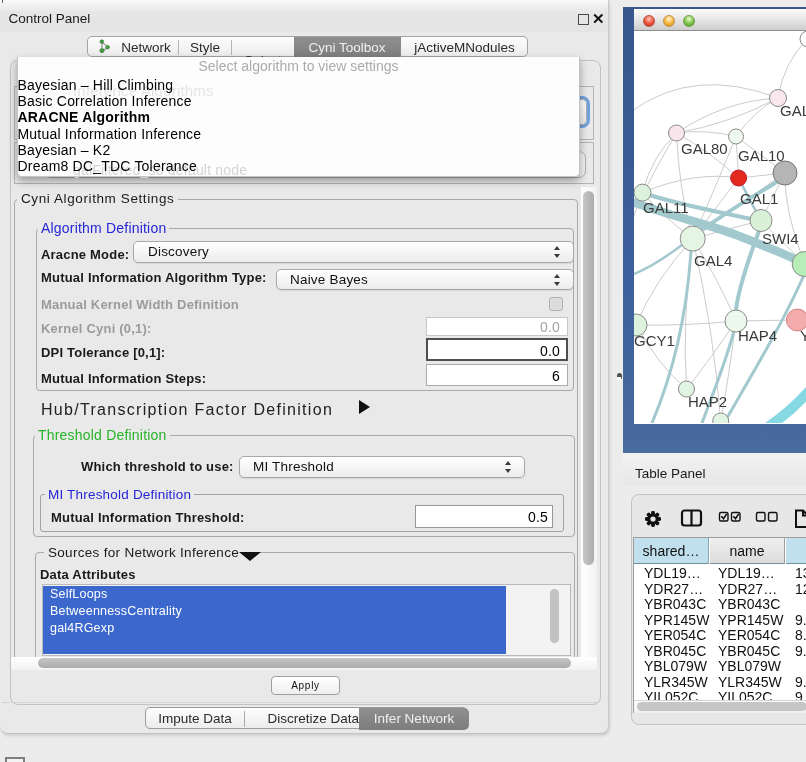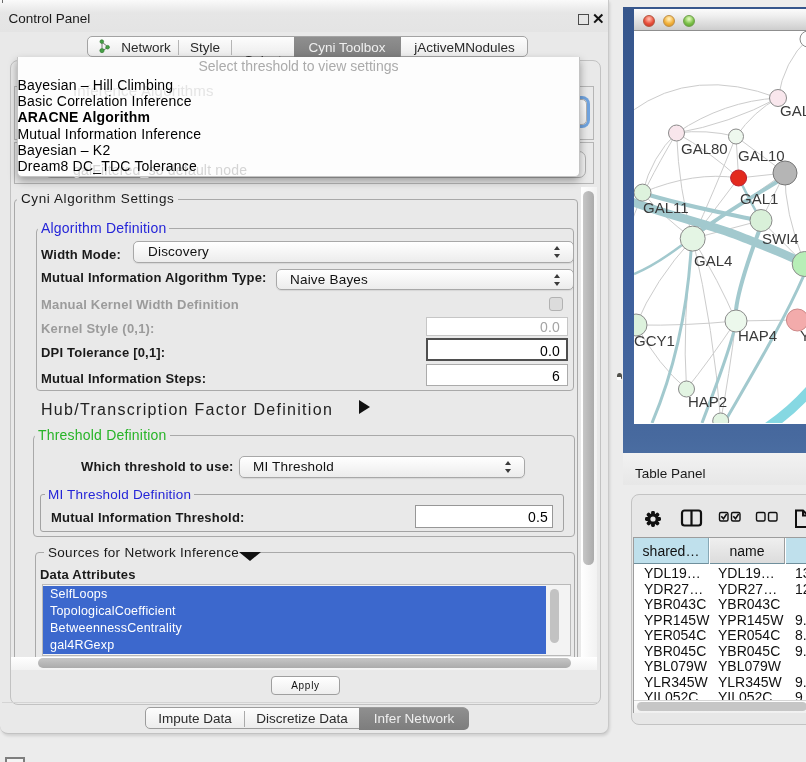--- a/index.html
+++ b/index.html
@@ -52,33 +52,33 @@
   <div class="abs" style="left:44px; top:151px; width:542px; height:27px; background:#f2f2f2; border:1px solid #b0b0b0; border-radius:7px; color:#b8b8b8; font-size:14px; padding:8px 0 0 13px; overflow:hidden;">galFiltered_so default node</div>
 
   <div class="abs" id="scrollarea" style="left:11px; top:187px; width:586px; height:483px; overflow:hidden; font-size:13px; letter-spacing:0.2px; color:#1a1a1a;">
 
     <div class="abs" style="left:3px; top:12px; width:564px; height:480px; border:1px solid #a9a9a9; border-radius:4px;"></div>
     <div class="abs" style="left:6px; top:4px; padding:0 4px; background:#e9e9e9; font-size:13.5px; letter-spacing:0.6px;">Cyni Algorithm Settings</div>
 
     <div class="abs" style="left:25px; top:41px; width:538px; height:163px; border:1px solid #a9a9a9; border-radius:4px;"></div>
     <div class="abs" style="left:27px; top:33px; padding:0 3px; background:#e9e9e9; font-size:14px; color:#2525d8;">Algorithm Definition</div>
 
-    <div class="abs" style="left:30px; top:60px; font-weight:bold;">Width Mode:</div>
+    <div class="abs" style="left:30px; top:60px; font-weight:bold;">Aracne Mode:</div>
     <div class="abs combo" style="left:122px; top:53.5px; width:441px; height:22px;">
           <span style="margin-left:14px;">Discovery</span>
           <span class="arr"></span>
         </div>
     <div class="abs" style="left:30px; top:83px; font-weight:bold;">Mutual Information Algorithm Type:</div>
     <div class="abs" style="left:30px; top:110px; font-weight:bold; color:#9b9b9b;">Manual Kernel Width Definition</div>
     <div class="abs combo" style="left:265px; top:82px; width:298px; height:21px;">
           <span style="margin-left:13px;">Naive Bayes</span>
           <span class="arr"></span>
         </div>
     <div class="abs" style="left:538px; top:110px; width:14px; height:14px; background:#dcdcdc; border:1px solid #b2b2b2; border-radius:3px;"></div>
-    <div class="abs" style="left:30px; top:134px; font-weight:bold; color:#9b9b9b;">Kernel Style (0,1):</div>
+    <div class="abs" style="left:30px; top:134px; font-weight:bold; color:#9b9b9b;">Kernel Cyni (0,1):</div>
     <div class="abs" style="left:415px; top:130px; width:142px; height:19px; background:#fff; border:1px solid #c6c6c6; color:#a4a4a4; font-size:14px; text-align:right; padding:1px 7px 0 0;">0.0</div>
     <div class="abs" style="left:30px; top:158px; font-weight:bold;">DPI Tolerance [0,1]:</div>
     <div class="abs" style="left:415px; top:151px; width:142px; height:23px; background:#fff; border:2px solid #4f4f4f; color:#000; font-size:14px; text-align:right; padding:3px 6px 0 0;">0.0</div>
     <div class="abs" style="left:30px; top:184px; font-weight:bold;">Mutual Information Steps:</div>
     <div class="abs" style="left:415px; top:177px; width:142px; height:22px; background:#fff; border:1px solid #ababab; color:#000; font-size:14px; text-align:right; padding:3px 7px 0 0;">6</div>
 
     <div class="abs" style="left:30px; top:214px; font-size:16px; letter-spacing:1.3px; color:#222;">Hub/Transcription Factor Definition</div>
     <div class="abs" style="left:348px; top:213px; width:0; height:0; border-left:11px solid #111; border-top:7px solid transparent; border-bottom:7px solid transparent;"></div>
 
     <div class="abs" style="left:22px; top:248px; width:542px; height:102px; border:1px solid #a9a9a9; border-radius:4px;"></div>
@@ -93,50 +93,49 @@
     <div class="abs" style="left:34px; top:300px; padding:0 3px; background:#e9e9e9; font-size:13.5px; color:#2525d8;">MI Threshold Definition</div>
     <div class="abs" style="left:40px; top:323px; font-weight:bold;">Mutual Information Threshold:</div>
     <div class="abs" style="left:404px; top:318px; width:138px; height:23px; background:#fff; border:1px solid #979797; color:#000; font-size:14px; text-align:right; padding:3px 4px 0 0;">0.5</div>
 
     <div class="abs" style="left:24px; top:365px; width:540px; height:119px; border:1px solid #a9a9a9; border-top:1px solid #a9a9a9; border-radius:4px;"></div>
     <div class="abs" style="left:33px; top:358px; padding:0 4px; background:#e9e9e9; font-size:13.5px; letter-spacing:0.3px;">Sources for Network Inference</div>
     <div class="abs" style="left:228px; top:365px; width:0; height:0; border-top:9.5px solid #111; border-left:11px solid transparent; border-right:11px solid transparent;"></div>
     <div class="abs" style="left:29px; top:380px; font-weight:bold;">Data Attributes</div>
 
     <div class="abs" style="left:31px; top:397px; width:529px; height:72px; background:#f3f3f3; border:1px solid #b9b9b9;"></div>
-    <div class="abs" style="left:32px; top:399px; width:503px; height:68px; background:#3c68cd; color:#fff; font-size:12.5px;">
+    <div class="abs" style="left:32px; top:399px; width:463px; height:68px; background:#3c68cd; color:#fff; font-size:12.5px;">
       <div style="padding:1px 0 0 7px; height:17px;">SelfLoops</div>
-      <div style="padding:1px 0 0 7px; height:17px;">TopologicalCoefficient</div>
       <div style="padding:1px 0 0 7px; height:17px;">BetweennessCentrality</div>
       <div style="padding:1px 0 0 7px; height:17px;">gal4RGexp</div>
     </div>
     <div class="abs" style="left:539px; top:402px; width:9px; height:54px; background:#c2c2c2; border-radius:5px;"></div>
 
     <div class="abs" style="left:570px; top:0; width:16px; height:483px; background:linear-gradient(90deg,#ffffff,#f2f2f2);"></div>
     <div class="abs" style="left:572px; top:4px; width:11px; height:374px; background:linear-gradient(90deg,#c6c6c6,#ababab); border-radius:6px;"></div>
     <div class="abs" style="left:0; top:470px; width:586px; height:13px; background:linear-gradient(#ffffff,#f2f2f2);"></div>
     <div class="abs" style="left:27px; top:471px; width:533px; height:10px; background:linear-gradient(#c6c6c6,#ababab); border-radius:5px;"></div>
   </div>
 
   <div class="abs" style="left:271px; top:676px; width:69px; height:19px; background:linear-gradient(#ffffff,#eeeeee); border:1px solid #9f9f9f; border-radius:4px; text-align:center; font-size:10px; letter-spacing:0.7px; color:#111; line-height:18px;">Apply</div>
   <div class="abs" style="left:2px; top:702px; width:597px; height:1px; background:#d4d4d4;"></div>
 
   <div class="abs" id="bottomtabs" style="left:145px; top:707px; width:323px; height:22px; background:linear-gradient(#fdfdfd,#ececec); border:1px solid #9c9c9c; border-radius:5px; font-size:13.5px; color:#2a2a2a;">
     <div class="abs" style="left:98px; top:3px; width:1px; height:16px; background:#aaa;"></div>
     <div class="abs" style="left:213px; top:0; width:110px; height:22px; background:linear-gradient(#8f8f8f,#7d7d7d); border-radius:0 5px 5px 0;"></div>
     <div class="abs" style="left:0px; top:3px; width:98px; text-align:center; font-weight:400;">Impute Data</div>
-    <div class="abs" style="left:99px; top:3px; width:114px; text-align:center; font-weight:400;">Discretize Data</div>
+    <div class="abs" style="left:99px; top:3px; width:114px; text-align:right; font-weight:400;">Discretize Data</div>
     <div class="abs" style="left:213px; top:3px; width:110px; text-align:center; font-weight:400; color:#efefef;">Infer Network</div>
   </div>
 </div>
 
 <div class="abs" id="popup" style="left:17px; top:56.5px; width:563px; height:120px; background:#fdfdfd; border:1px solid #c4c4c4; border-top:none; border-radius:0 0 5px 5px; box-shadow:0 4px 9px rgba(0,0,0,0.35); z-index:50; font-size:14px; letter-spacing:0.2px; color:#000;">
   <div class="abs" style="left:55px; top:25.5px; color:#e4e4e4; font-size:15px;">Inference Algorithms</div>
   <div class="abs" style="left:55px; top:105px; color:#d4d4d4; font-size:14px;">galFiltered_so default node</div>
-  <div class="abs" style="left:0; top:1.5px; width:100%; text-align:center; color:#ababab; letter-spacing:0;">Select threshold to view settings</div>
+  <div class="abs" style="left:0; top:1.5px; width:100%; text-align:center; color:#ababab; letter-spacing:0;">Select algorithm to view settings</div>
   <div class="abs" style="left:-0.5px; top:20.5px;">Bayesian – Hill Climbing</div>
   <div class="abs" style="left:-0.5px; top:36.5px;">Basic Correlation Inference</div>
   <div class="abs" style="left:-0.5px; top:52.5px; font-weight:bold;">ARACNE Algorithm</div>
   <div class="abs" style="left:-0.5px; top:69px;">Mutual Information Inference</div>
   <div class="abs" style="left:-0.5px; top:85px;">Bayesian – K2</div>
   <div class="abs" style="left:-0.5px; top:101px;">Dream8 DC_TDC Tolerance</div>
 </div>
 
 <div class="abs" style="left:5px; top:757px; width:20px; height:10px; background:#f4f4f4; border:2px solid #7e7e7e;"></div>
 

